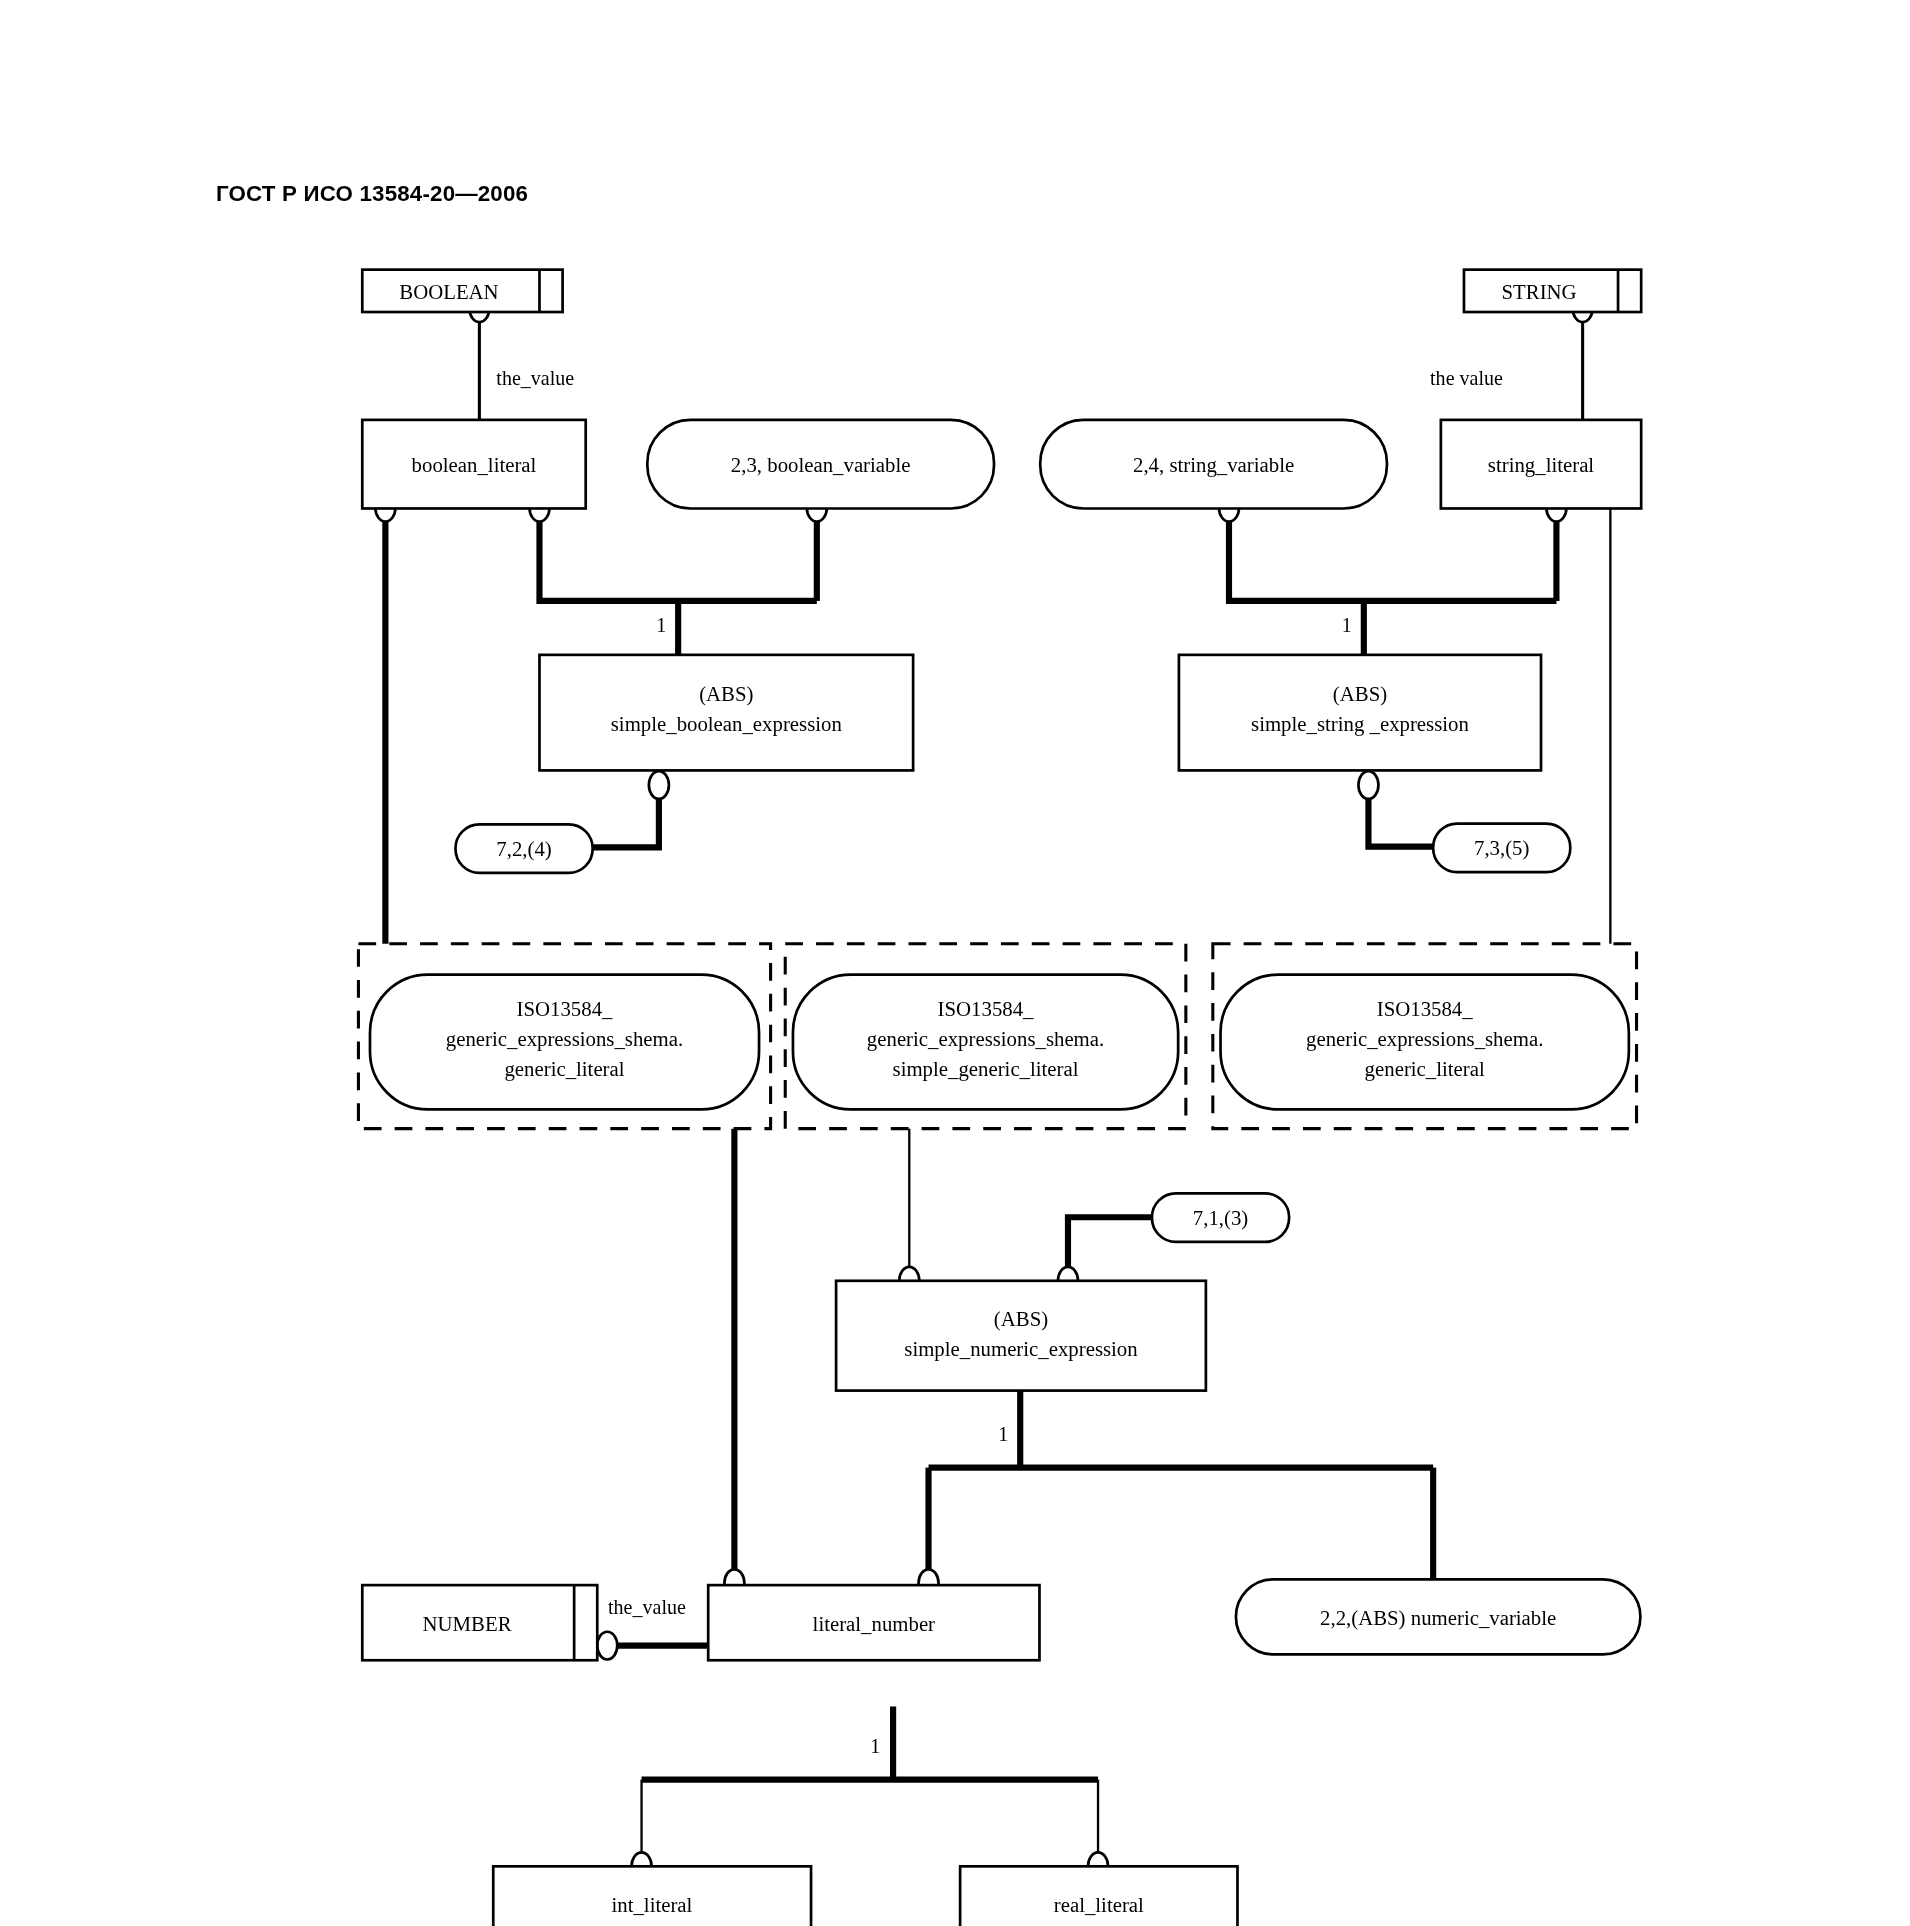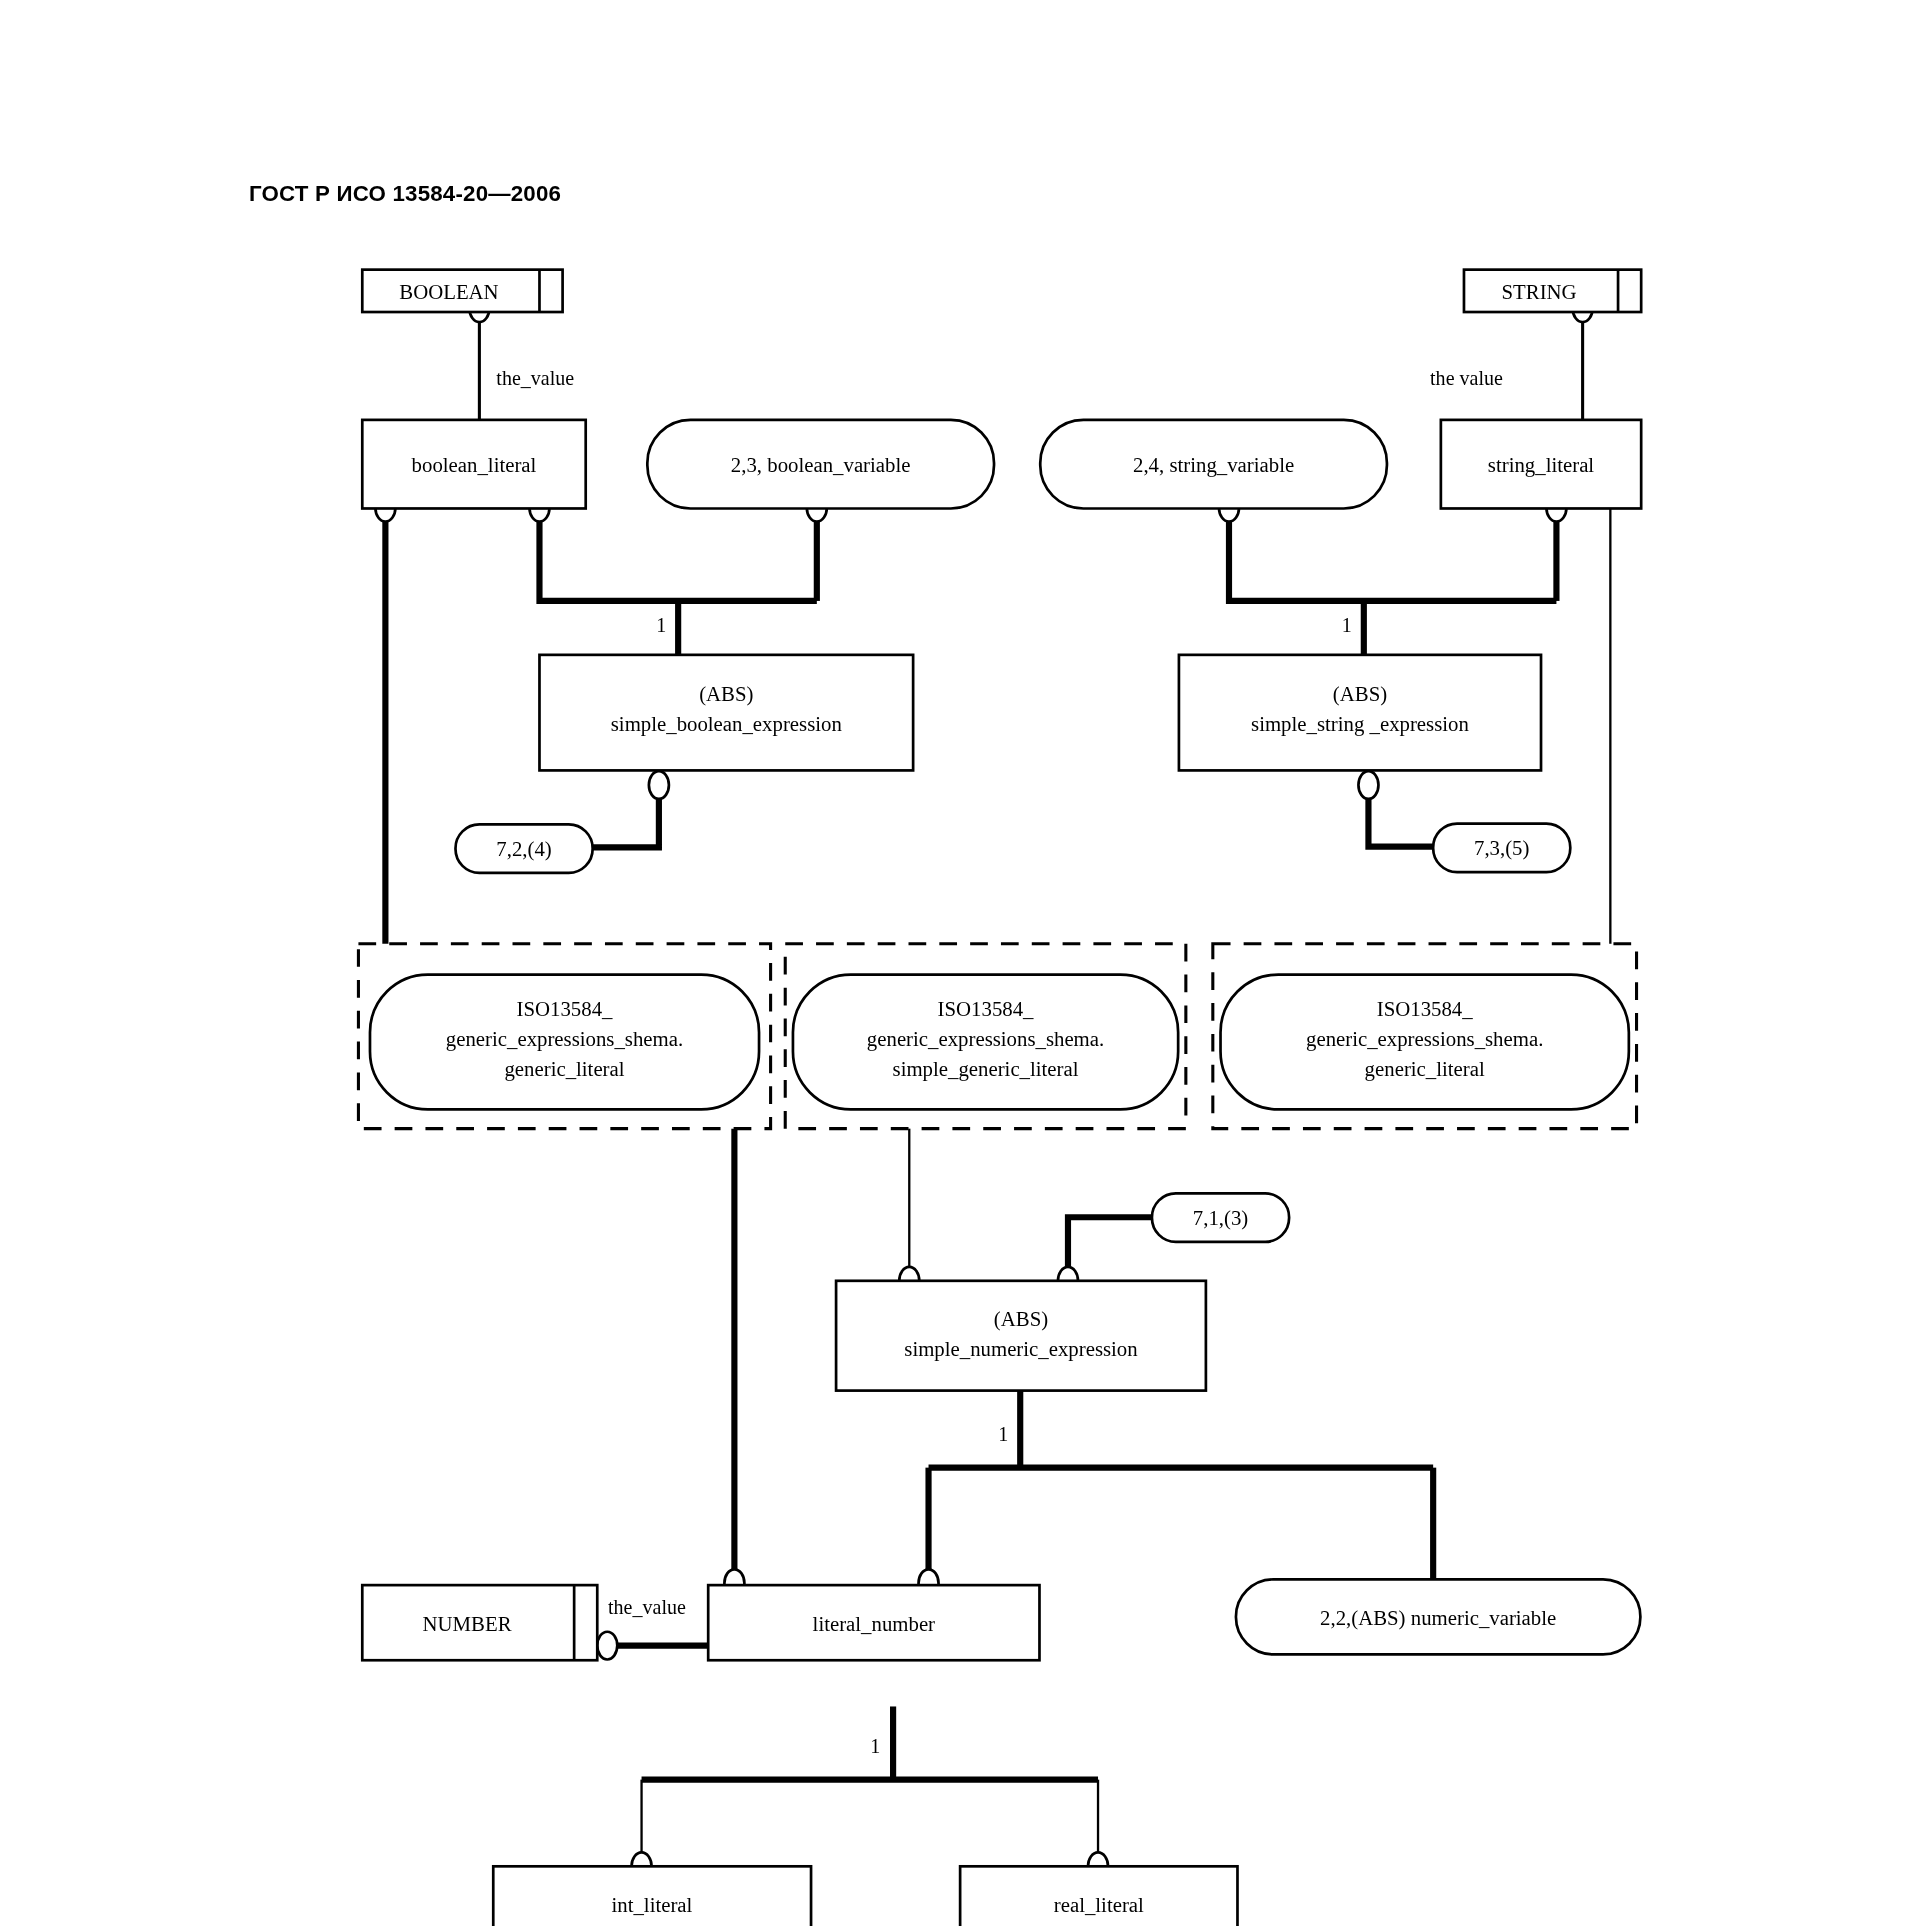--- a/index.html
+++ b/index.html
@@ -24,21 +24,20 @@
   }
   .hdr {
     position: absolute;
     left: 216px;
     top: 181px;
     font-family: "Liberation Sans", sans-serif;
     font-weight: bold;
     font-size: 22.3px;
     letter-spacing: 0.2px;
     white-space: nowrap;
-    margin-left: 33px;
   }
   svg.diagram {
     position: absolute;
     left: 0;
     top: 0;
     width: 1911px;
     height: 2703px;
     display: block;
   }
   svg.diagram text {

